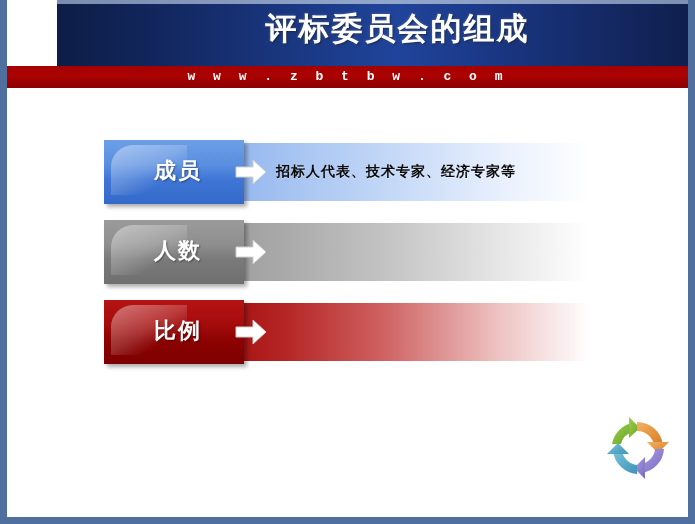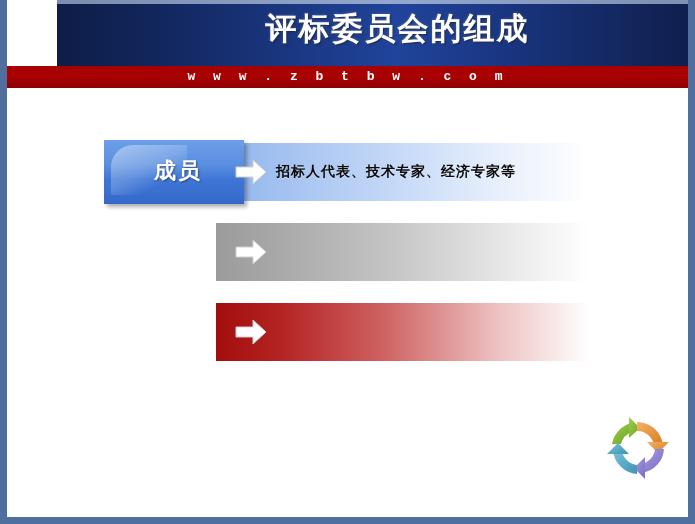--- a/index.html
+++ b/index.html
@@ -224,27 +224,33 @@
         <div class="chip-label">成员</div>
       </div>
       <svg class="arrow" viewBox="0 0 32 28">
         <polygon points="1,9 18,9 18,2 31,14 18,26 18,19 1,19" fill="#ffffff" stroke="#cfcfcf" stroke-width="1"></polygon>
       </svg>
       <div class="row-text">招标人代表、技术专家、经济专家等</div>
     </div>
 
     <div class="row row-2">
       <div class="bar bar-gray"></div>
+      <div class="chip chip-gray">
+        <div class="chip-label">人数</div>
+      </div>
       <svg class="arrow" viewBox="0 0 32 28">
         <polygon points="1,9 18,9 18,2 31,14 18,26 18,19 1,19" fill="#ffffff" stroke="#cfcfcf" stroke-width="1"></polygon>
       </svg>
     </div>
 
     <div class="row row-3">
       <div class="bar bar-red"></div>
+      <div class="chip chip-red">
+        <div class="chip-label">比例</div>
+      </div>
       <svg class="arrow" viewBox="0 0 32 28">
         <polygon points="1,9 18,9 18,2 31,14 18,26 18,19 1,19" fill="#ffffff" stroke="#cfcfcf" stroke-width="1"></polygon>
       </svg>
     </div>
 
     <svg class="logo" viewBox="0 0 78 72">
       <defs>
         <linearGradient id="gGreen" x1="0" y1="0" x2="1" y2="1">
           <stop offset="0%" stop-color="#9ece4e"></stop>
           <stop offset="100%" stop-color="#6ba322"></stop>

